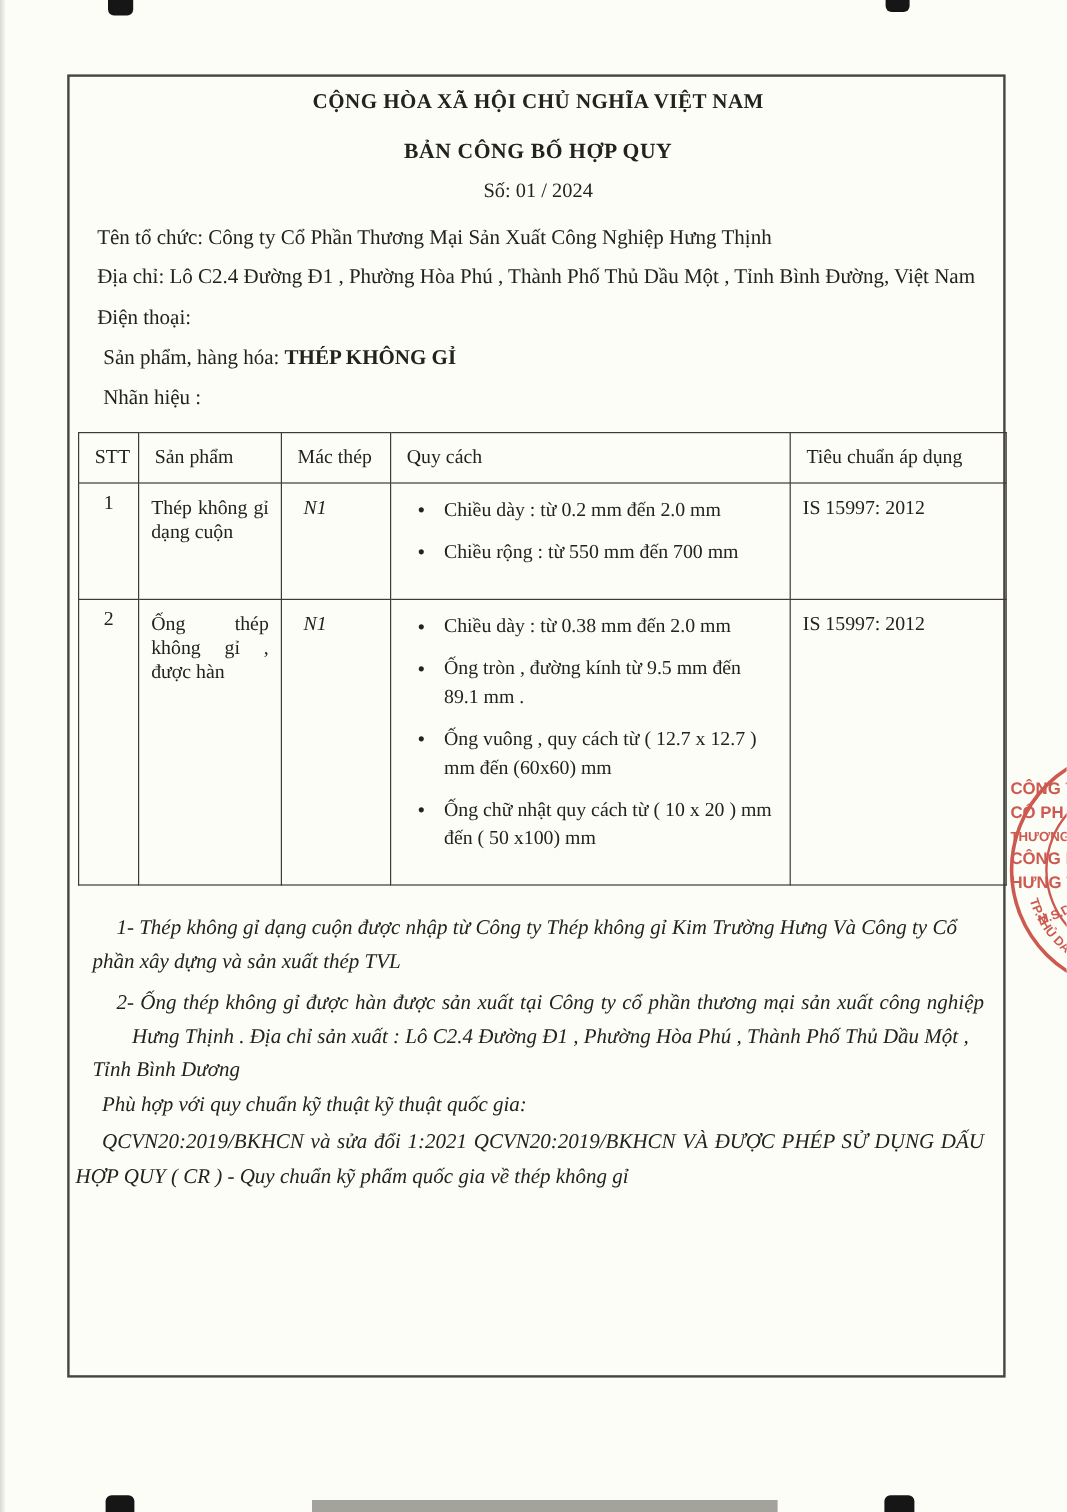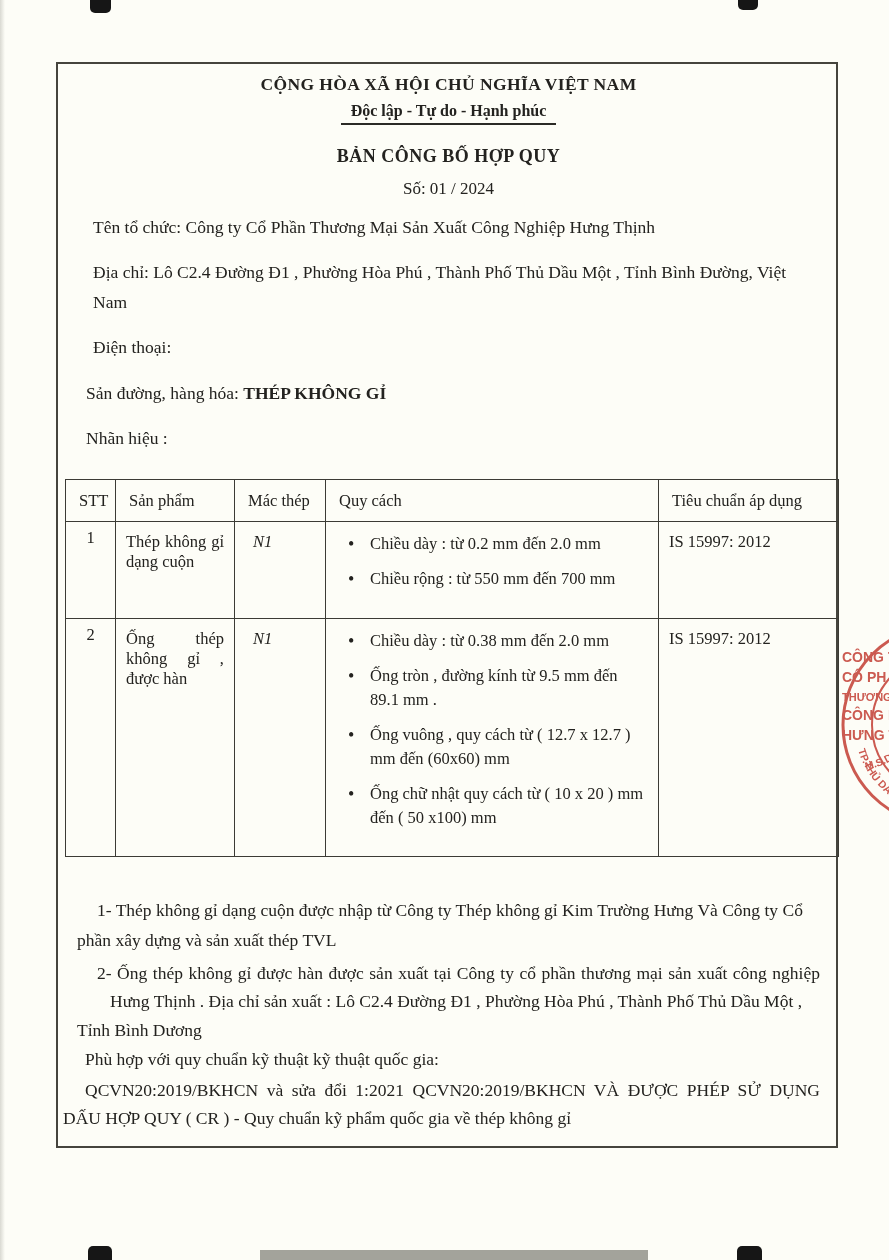--- a/index.html
+++ b/index.html
@@ -25,26 +25,26 @@
   .motto-wrap{text-align:center;margin-top:7px;}
   .motto{
     display:inline-block;font-weight:bold;font-size:16px;
     border-bottom:2px solid #2b2a26;padding:0 10px 3px 10px;
   }
   .doc-title{
     text-align:center;font-weight:bold;font-size:18px;
     letter-spacing:.5px;margin-top:21px;
   }
   .doc-number{text-align:center;font-size:17px;margin-top:12px;}
-  .para{font-size:17.5px;line-height:1.68;margin:16px;}
+  .para{font-size:17.5px;line-height:1.68;margin:4px;}
   .para.first{margin-top:14px;}
   .indent{margin-left:9px;}
   .spec-table{
     border-collapse:collapse;
-    margin-left:-12px;margin-top:26px;
+    margin-left:-12px;margin-top:14px;
     width:773px;table-layout:fixed;
     font-size:16.5px;
   }
   .spec-table th,.spec-table td{
     border:1.5px solid #3c3b35;
     padding:6px 10px;
     vertical-align:top;
     text-align:left;
     box-sizing:border-box;
   }
@@ -62,21 +62,21 @@
   tr.row-1{height:97px;}
   tr.row-2{height:238px;}
   .spec{
     position:relative;padding-left:26px;margin-bottom:11px;
     line-height:1.45;max-width:290px;
   }
   .spec::before{
     content:"•";position:absolute;left:4px;top:-1px;
     font-size:18px;
   }
-  .notes{margin-top:39px;}
+  .notes{margin-top:20px;font-style:italic;}
   .note1{font-size:17.5px;line-height:1.68;text-indent:20px;margin:0;}
   .note2{
     font-size:17.5px;line-height:1.62;margin:4px 0 0 0;
     padding-left:33px;text-indent:-13px;text-align:justify;
   }
   .province{font-size:17.5px;margin:4px 0 0 0;}
   .conform-intro{font-size:17.5px;margin:8px 0 0 8px;}
   .conform-detail{
     font-size:17.5px;line-height:1.62;
     margin:6px 0 0 -14px;text-indent:22px;text-align:justify;
@@ -92,31 +92,28 @@
   .edge-l{position:absolute;left:0;top:0;width:5px;height:1260px;background:linear-gradient(90deg,#d9d9d2,rgba(253,253,247,0));}
 </style>
 </head>
 <body>
 
 <div class="page">
 
   <div class="frame">
 
     <div class="country">CỘNG HÒA XÃ HỘI CHỦ NGHĨA VIỆT NAM</div>
-    <div class="motto-wrap">
-      <span class="motto">Độc lập - Tự do - Hạnh phúc</span>
-    </div>
 
     <div class="doc-title">BẢN CÔNG BỐ HỢP QUY</div>
     <div class="doc-number">Số: 01 / 2024</div>
 
     <p class="para first">Tên tổ chức: Công ty Cổ Phần Thương Mại Sản Xuất Công Nghiệp Hưng Thịnh</p>
     <p class="para">Địa chỉ: Lô C2.4 Đường Đ1 , Phường Hòa Phú , Thành Phố Thủ Dầu Một , Tỉnh Bình Đường, Việt Nam</p>
     <p class="para">Điện thoại:</p>
-    <p class="para indent"><span>Sản đường, hàng hóa: </span><b>THÉP KHÔNG GỈ</b></p>
+    <p class="para indent"><span>Sản phẩm, hàng hóa: </span><b>THÉP KHÔNG GỈ</b></p>
     <p class="para indent">Nhãn hiệu :</p>
 
     <table class="spec-table">
       <colgroup>
         <col class="col-stt">
           <col class="col-product">
           <col class="col-grade">
           <col class="col-spec">
           <col class="col-std">
       </colgroup>

